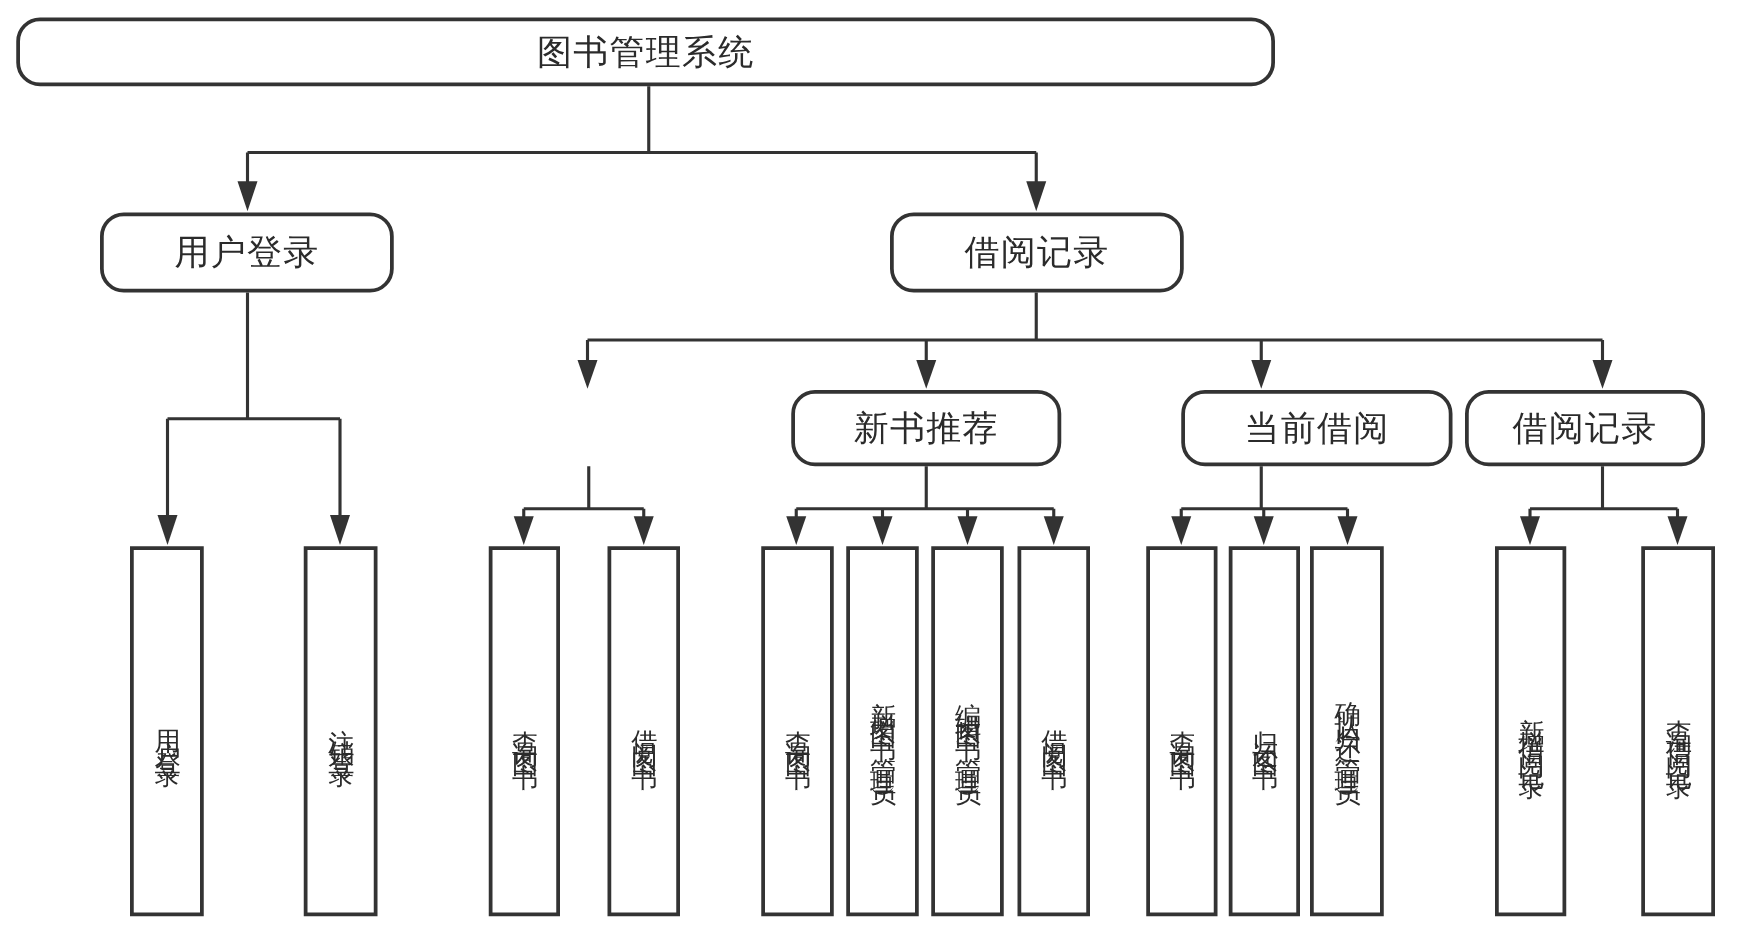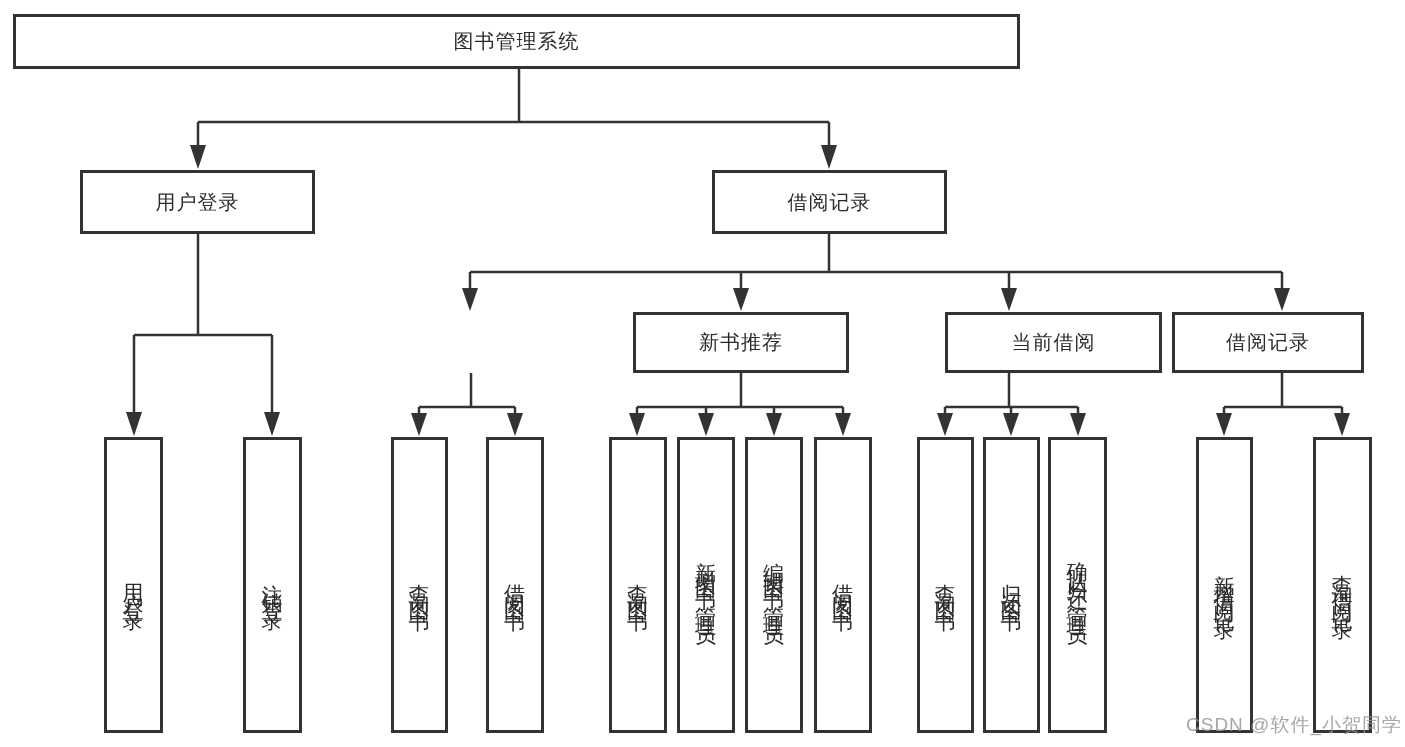--- a/index.html
+++ b/index.html
@@ -13,21 +13,21 @@
   #wires{position:absolute;left:0;top:0;z-index:0;}
   .box{
     position:absolute;
     box-sizing:border-box;
     background:#ffffff;
     border:3px solid #333333;
     display:flex;align-items:center;justify-content:center;
     color:#2b2b2b;
     z-index:1;
   }
-  .hbox{font-size:20px;letter-spacing:1px;white-space:nowrap;}
+  .hbox{font-size:28px;letter-spacing:1px;white-space:nowrap;border-radius:19px;}
   .vbox span{
     writing-mode:vertical-rl;
     text-orientation:mixed;
     font-size:21px;
     letter-spacing:9px;
     line-height:1;
     white-space:nowrap;
   }
   .watermark{
     position:absolute;
@@ -137,14 +137,13 @@
     <span>确认归还（管理员）</span>
   </div>
 
   <div class="box vbox" style="left:1196px;top:437px;width:57px;height:296px;">
     <span>新增借阅记录</span>
   </div>
   <div class="box vbox" style="left:1313px;top:437px;width:59px;height:296px;">
     <span>查询借阅记录</span>
   </div>
 
-  <div class="watermark">CSDN @软件_小贺同学</div>
 </div>
 
 </body></html>

